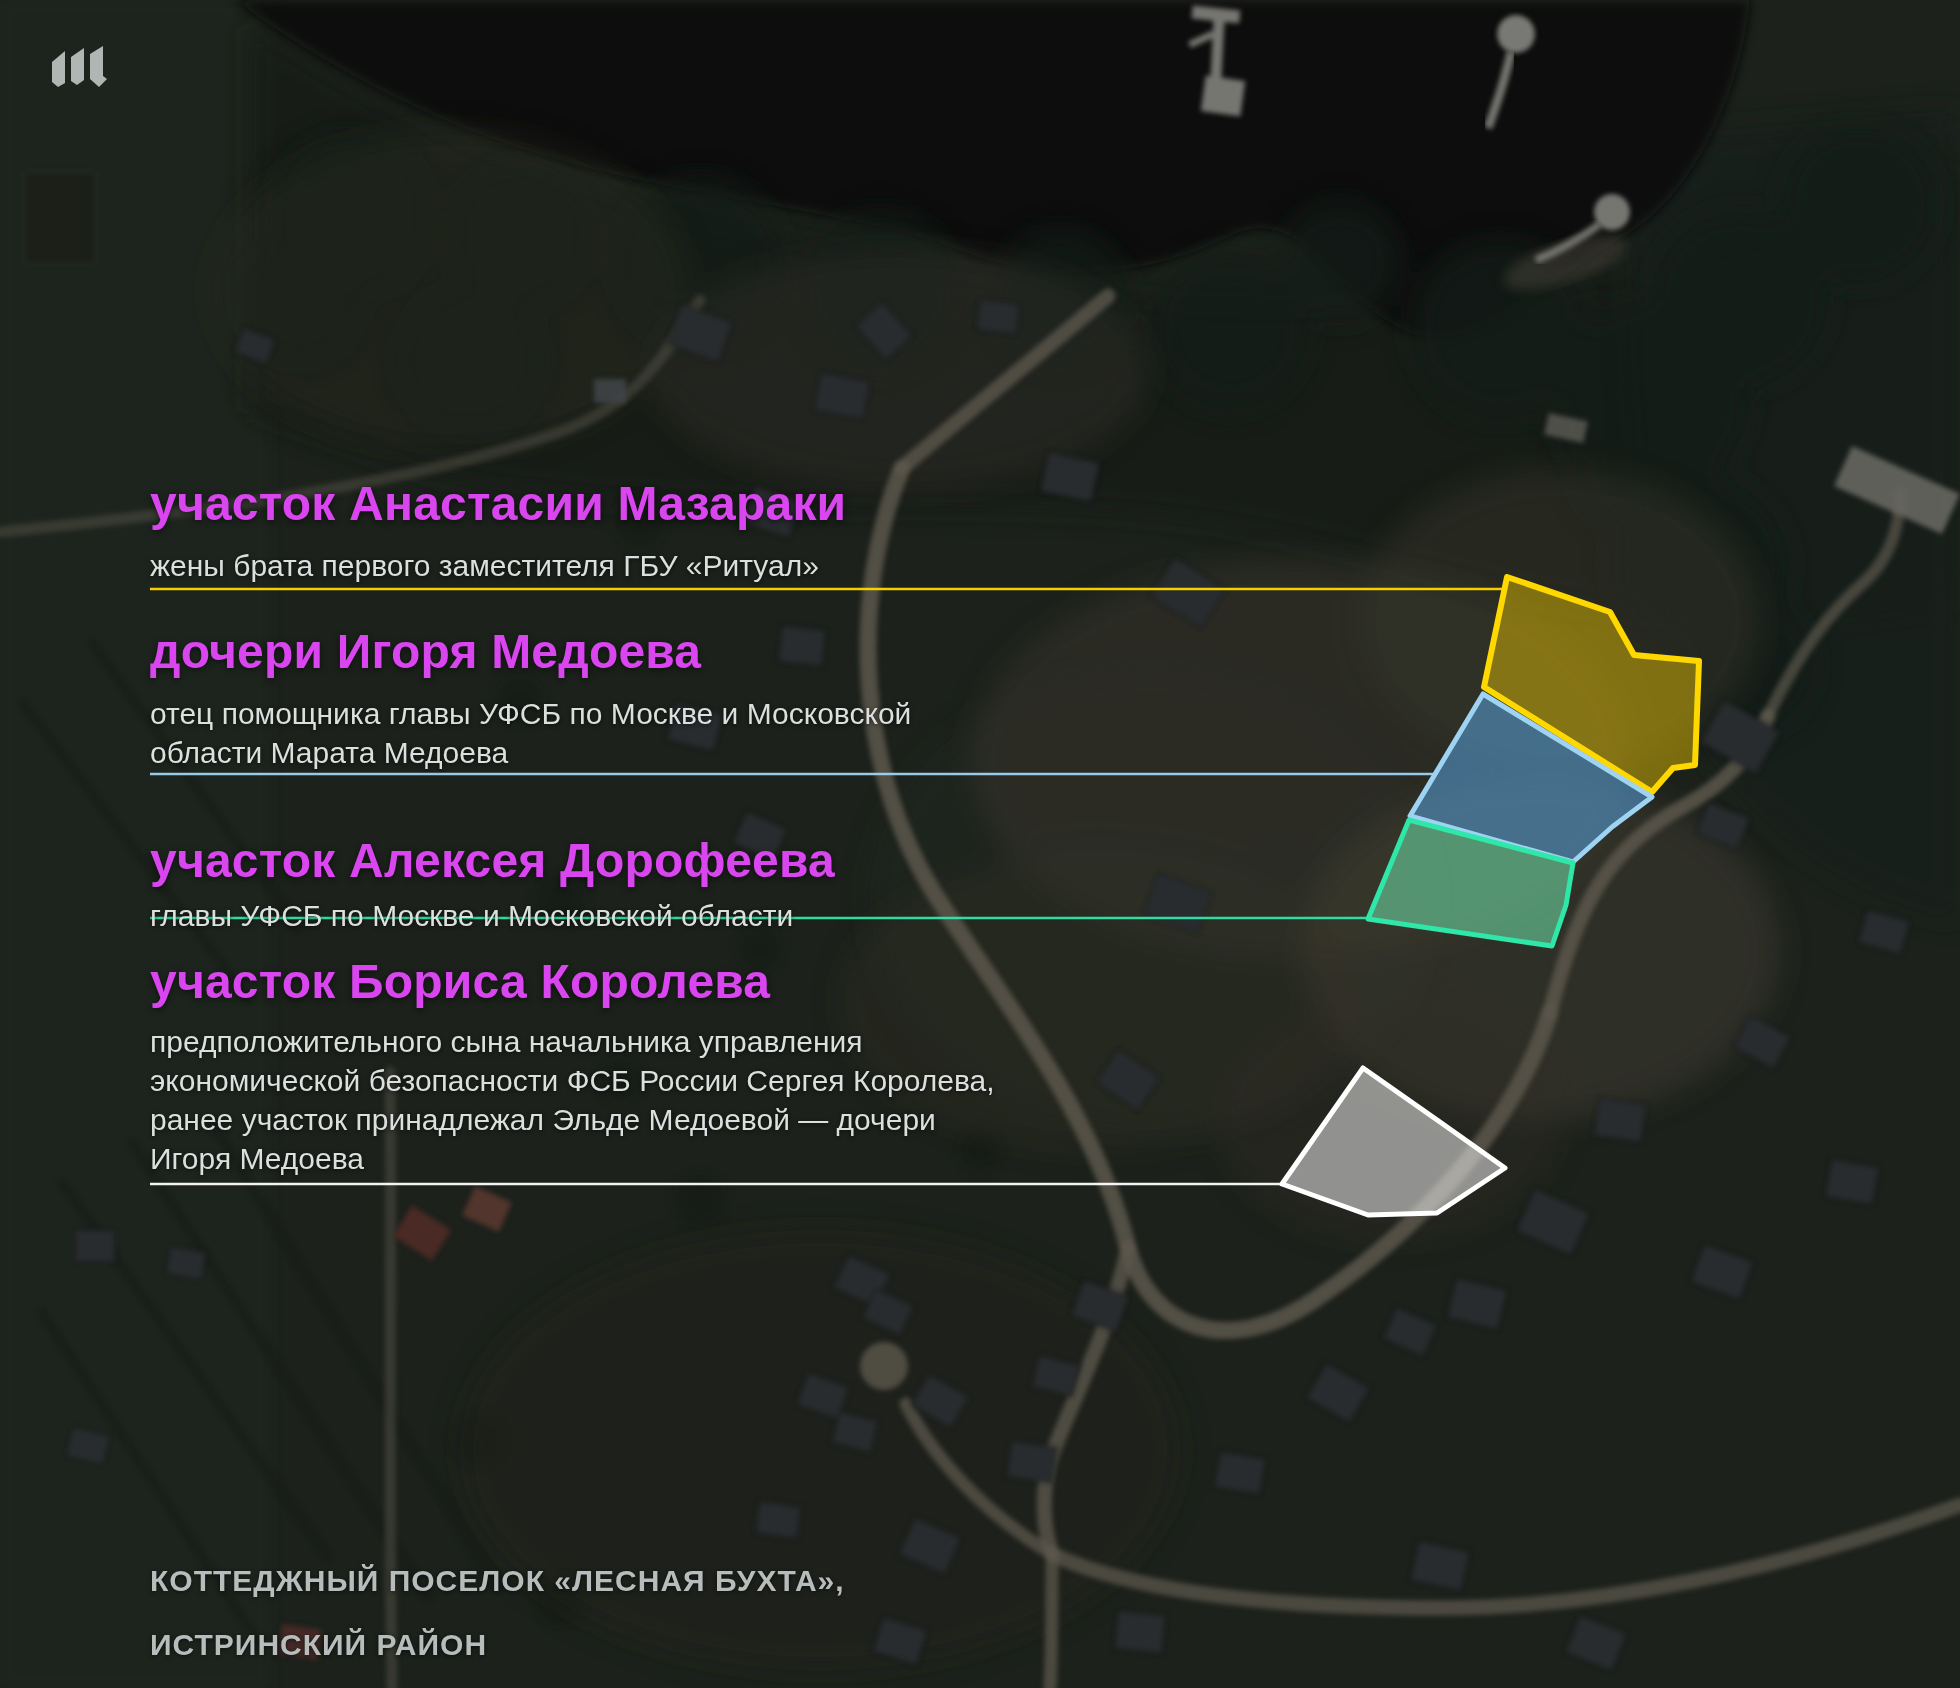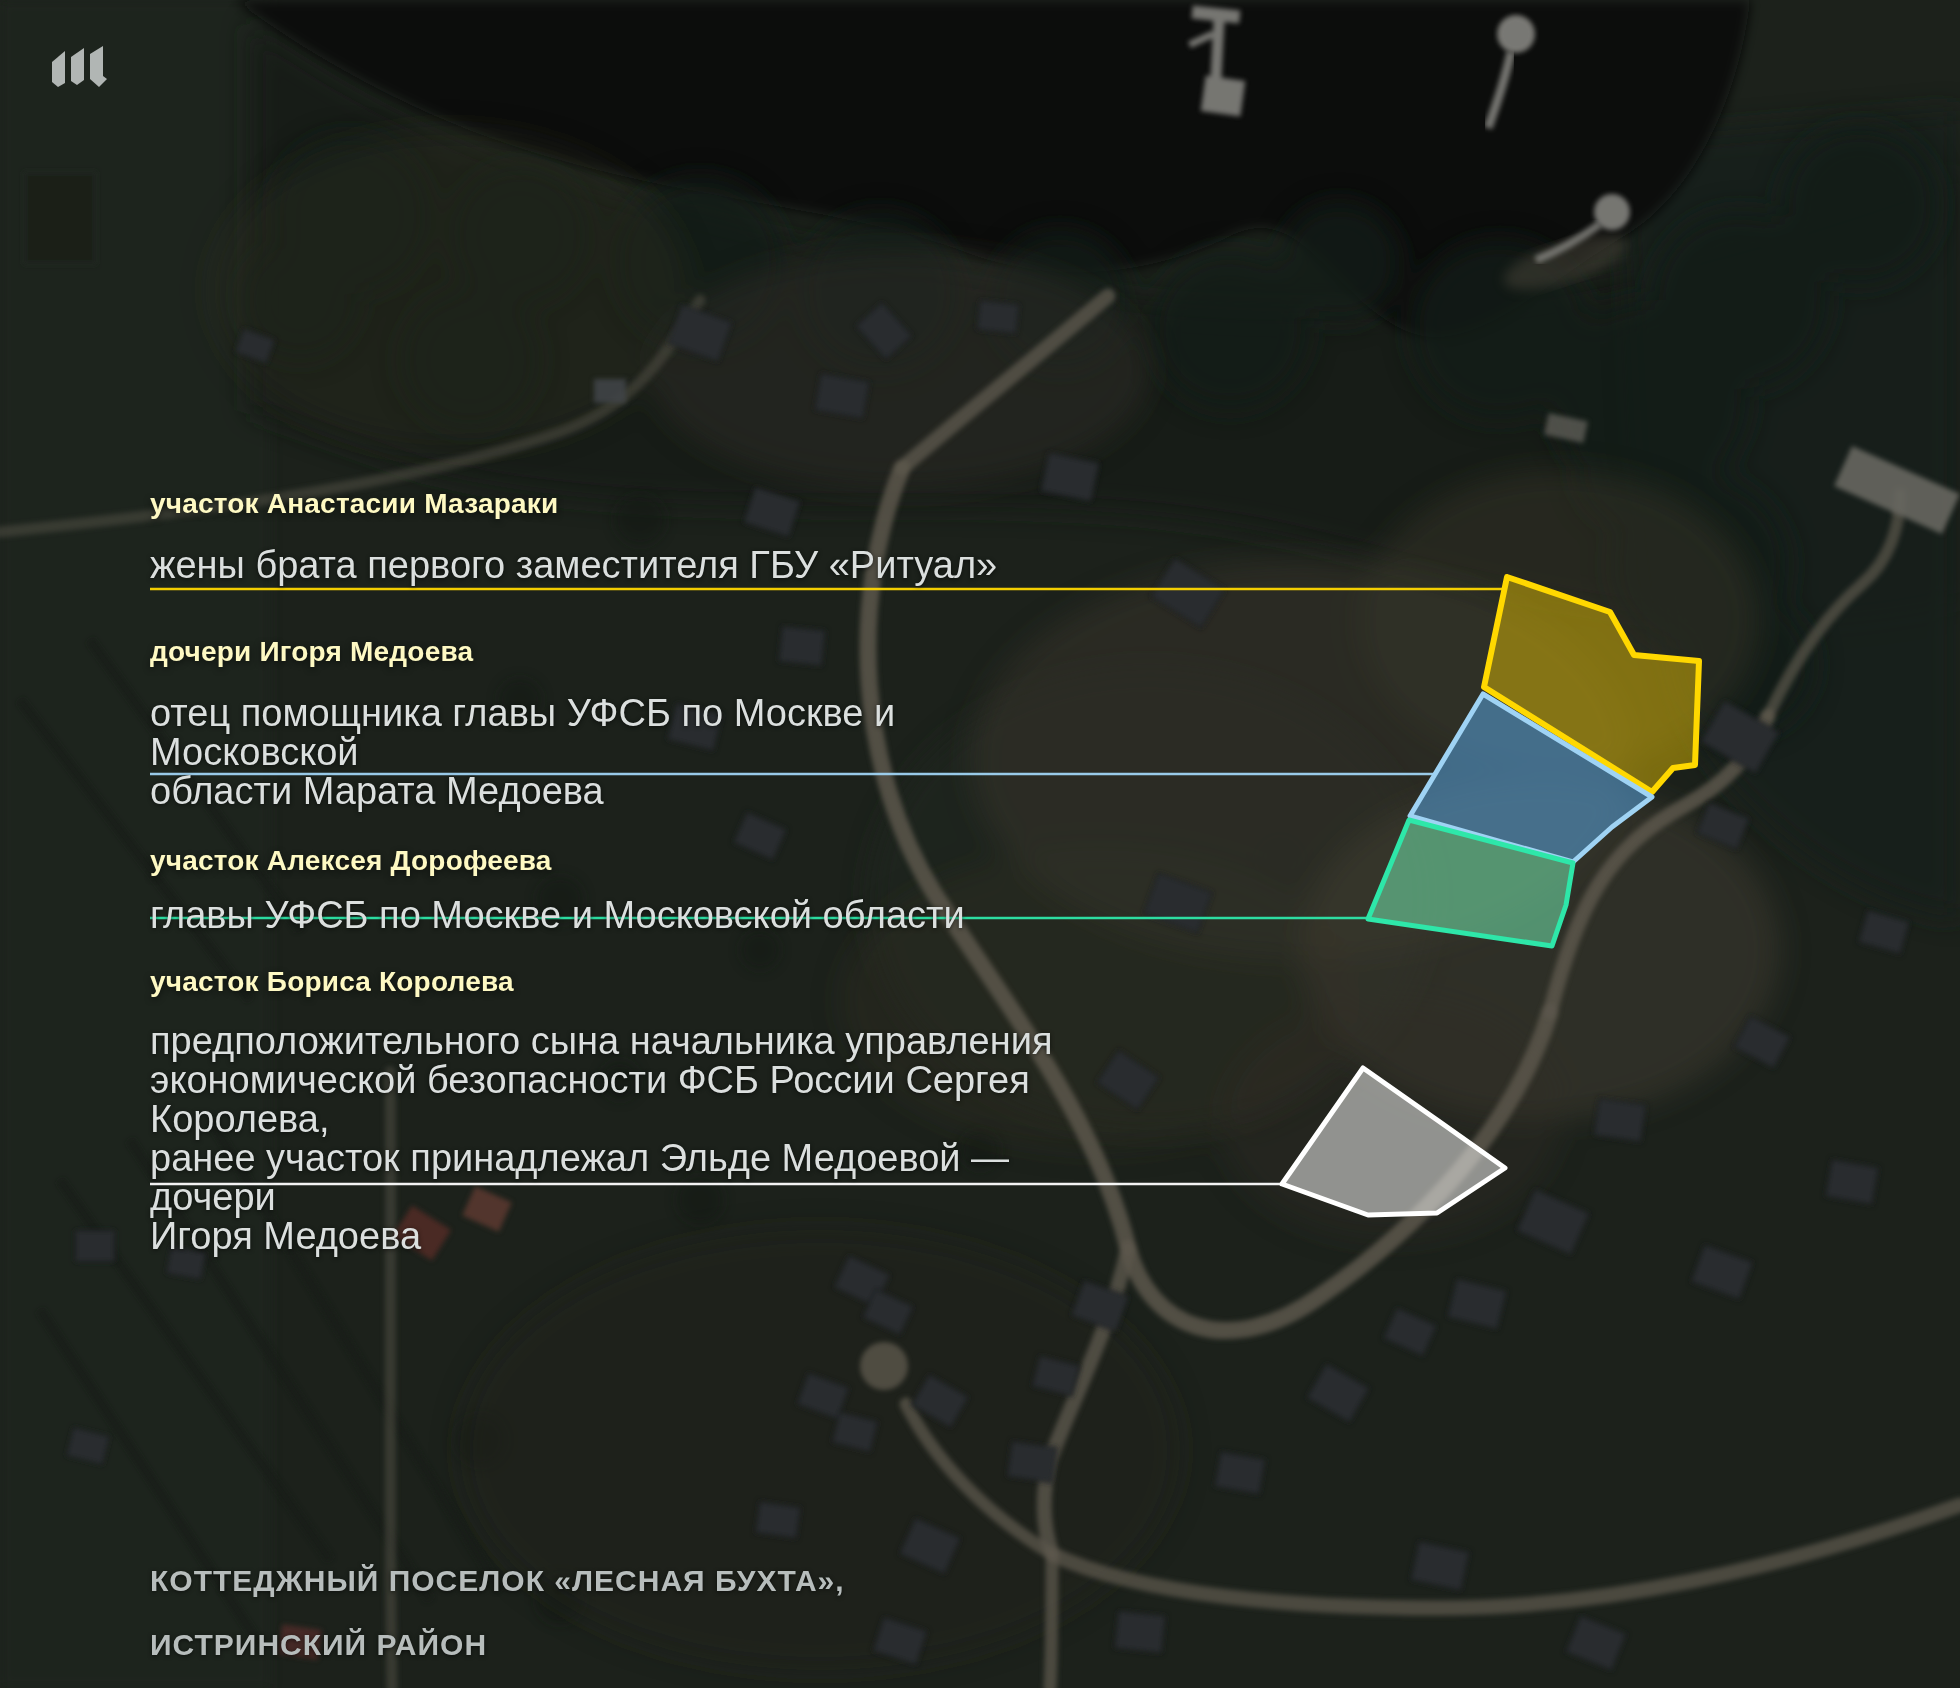--- a/index.html
+++ b/index.html
@@ -3,25 +3,25 @@
 <meta charset="utf-8">
 <style>
   html,body{margin:0;padding:0;background:#0c0f0e;}
   #stage{
     position:relative;width:1960px;height:1688px;overflow:hidden;
     font-family:"Liberation Sans",sans-serif;background:#232922;
   }
   #stage svg.layer{position:absolute;left:0;top:0;}
   .label{position:absolute;left:150px;width:960px;}
   .title{
-    font-size:28px;font-weight:bold;color:#fef9c3;letter-spacing:.2px;
+    font-size:48px;font-weight:bold;color:#d946ef;letter-spacing:.2px;
     line-height:46px;text-shadow:0 2px 6px rgba(0,0,0,.55);
   }
   .sub{
-    font-size:38px;color:#dbdfde;line-height:39px;white-space:pre-line;
+    font-size:30px;color:#dbdfde;line-height:39px;white-space:pre-line;
     text-shadow:0 1px 4px rgba(0,0,0,.6);
   }
   .caption{
     position:absolute;left:150px;top:1549px;
     font-size:30px;font-weight:bold;color:#b7bdbc;letter-spacing:1px;
     line-height:64px;white-space:pre-line;text-shadow:0 1px 4px rgba(0,0,0,.6);
   }
   .logo{position:absolute;left:50px;top:46px;opacity:.88;}
 </style>
 </head>

